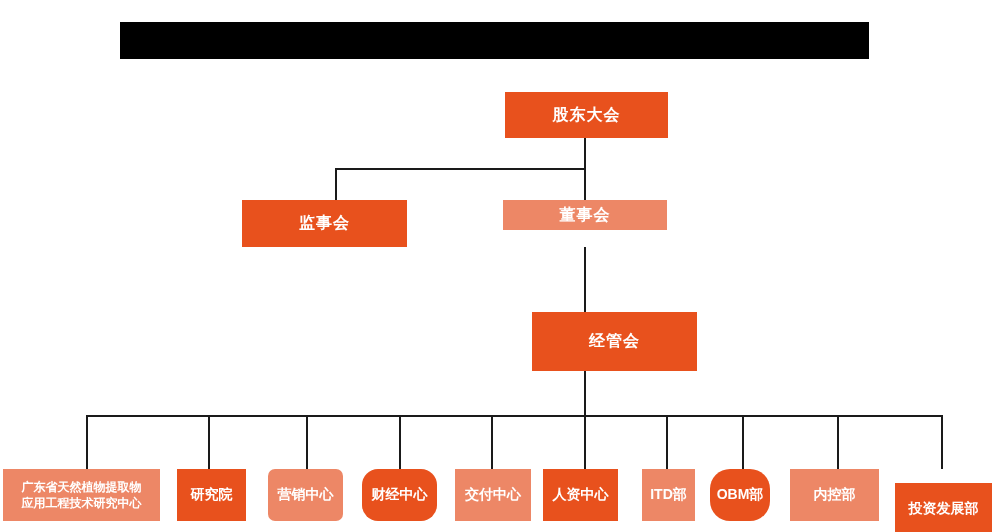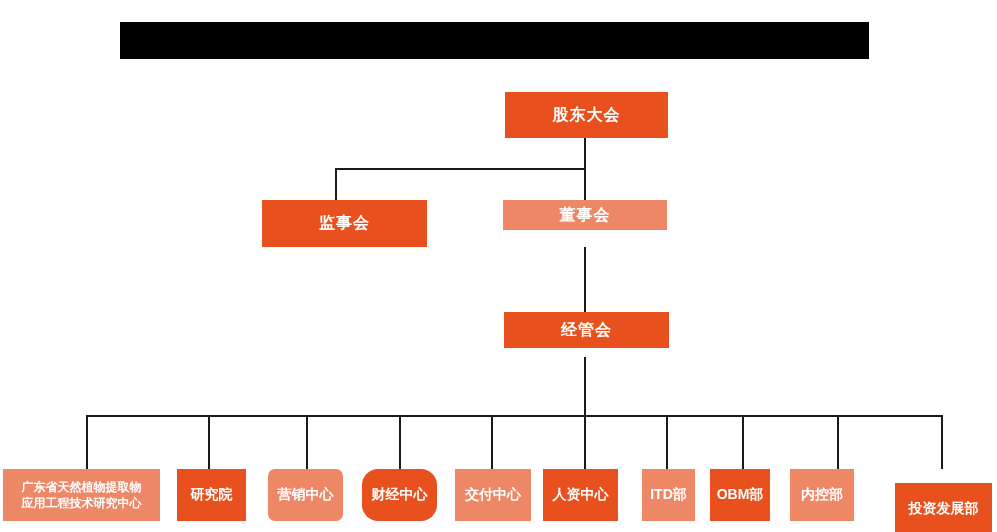--- a/index.html
+++ b/index.html
@@ -36,35 +36,35 @@
   .secondary { background: var(--c-secondary, #ed8766); }
   .line {
     position: absolute;
     background: var(--c-line, #1a1a1a);
   }
   .vline { width: 2px; }
   .hline { height: 2px; }
 
   
   #n-shareholders { left: 505px; top: 92px;  width: 163px; height: 46px; }
-  #n-supervisors  { left: 262px; top: 200px; width: 165px; height: 47px; }
+  #n-supervisors  { left: 242px; top: 200px; width: 165px; height: 47px; }
   #n-board        { left: 503px; top: 200px; width: 164px; height: 30px; }
-  #n-mgmt         { left: 504px; top: 312px; width: 165px; height: 36px; }
+  #n-mgmt         { left: 532px; top: 312px; width: 165px; height: 59px; }
 
   
   .dept { top: 469px; height: 52px; font-size: 14px; letter-spacing: 0; }
   #d-0 { left: 3px;   width: 157px; font-size: 12px; line-height: 1.35; padding: 0 15px; }
   #d-1 { left: 177px; width: 69px; font-family: Liberation Mono, monospace; }
   #d-2 { left: 268px; width: 75px; border-radius: 7px; }
   #d-3 { left: 362px; width: 75px; border-radius: 16px; }
   #d-4 { left: 455px; width: 76px; }
   #d-5 { left: 543px; width: 75px; }
   #d-6 { left: 642px; width: 53px; }
-  #d-7 { left: 710px; width: 60px; }
-  #d-8 { left: 790px; width: 64px; }
+  #d-7 { left: 710px; width: 60px; border-radius: 20px; }
+  #d-8 { left: 790px; width: 89px; }
   #d-9 { left: 895px; width: 97px; margin-top: 14px; }
 
   
   #l-top-drop   { left: 584px; top: 138px; height: 62px; }
   #l-split-h    { left: 335px; top: 168px; width: 251px; }
   #l-sup-drop   { left: 335px; top: 168px; height: 32px; }
   #l-board-mgmt { left: 584px; top: 247px; height: 65px; }
   #l-mgmt-drop  { left: 584px; top: 357px; height: 59px; }
   #l-dist-h     { left: 86px;  top: 415px; width: 857px; }
   .drop { top: 415px; height: 54px; }

